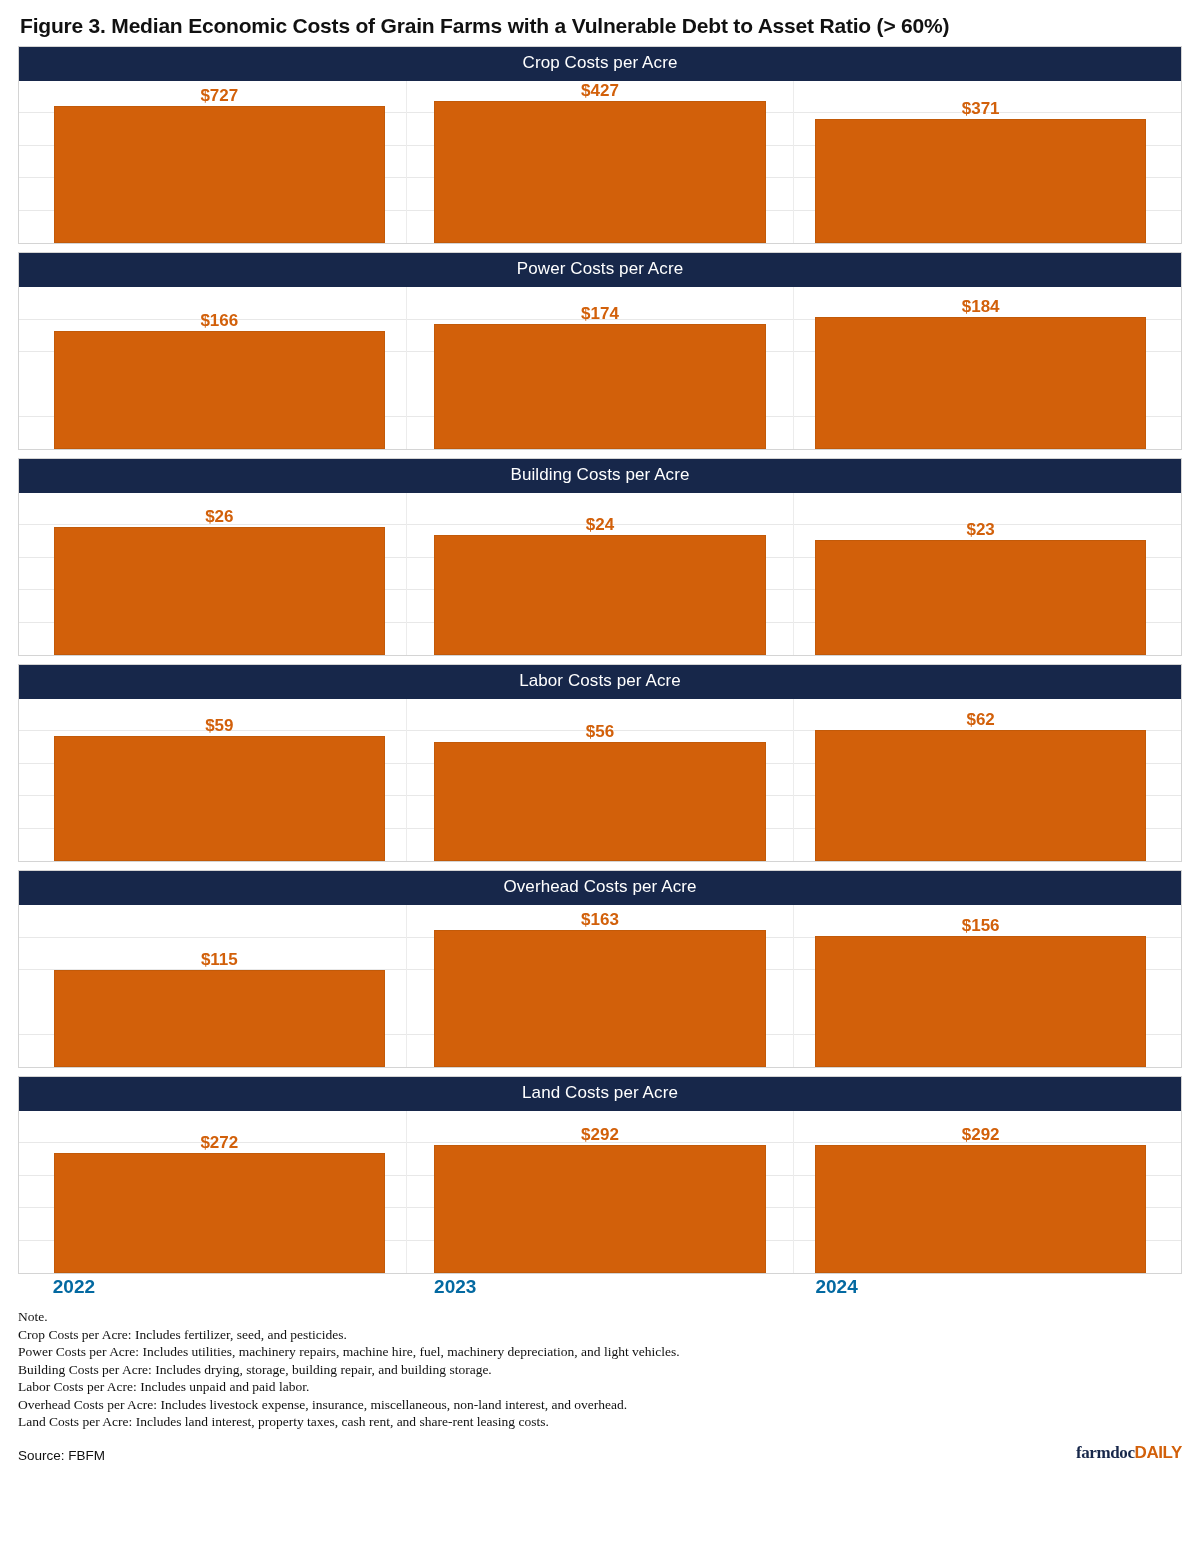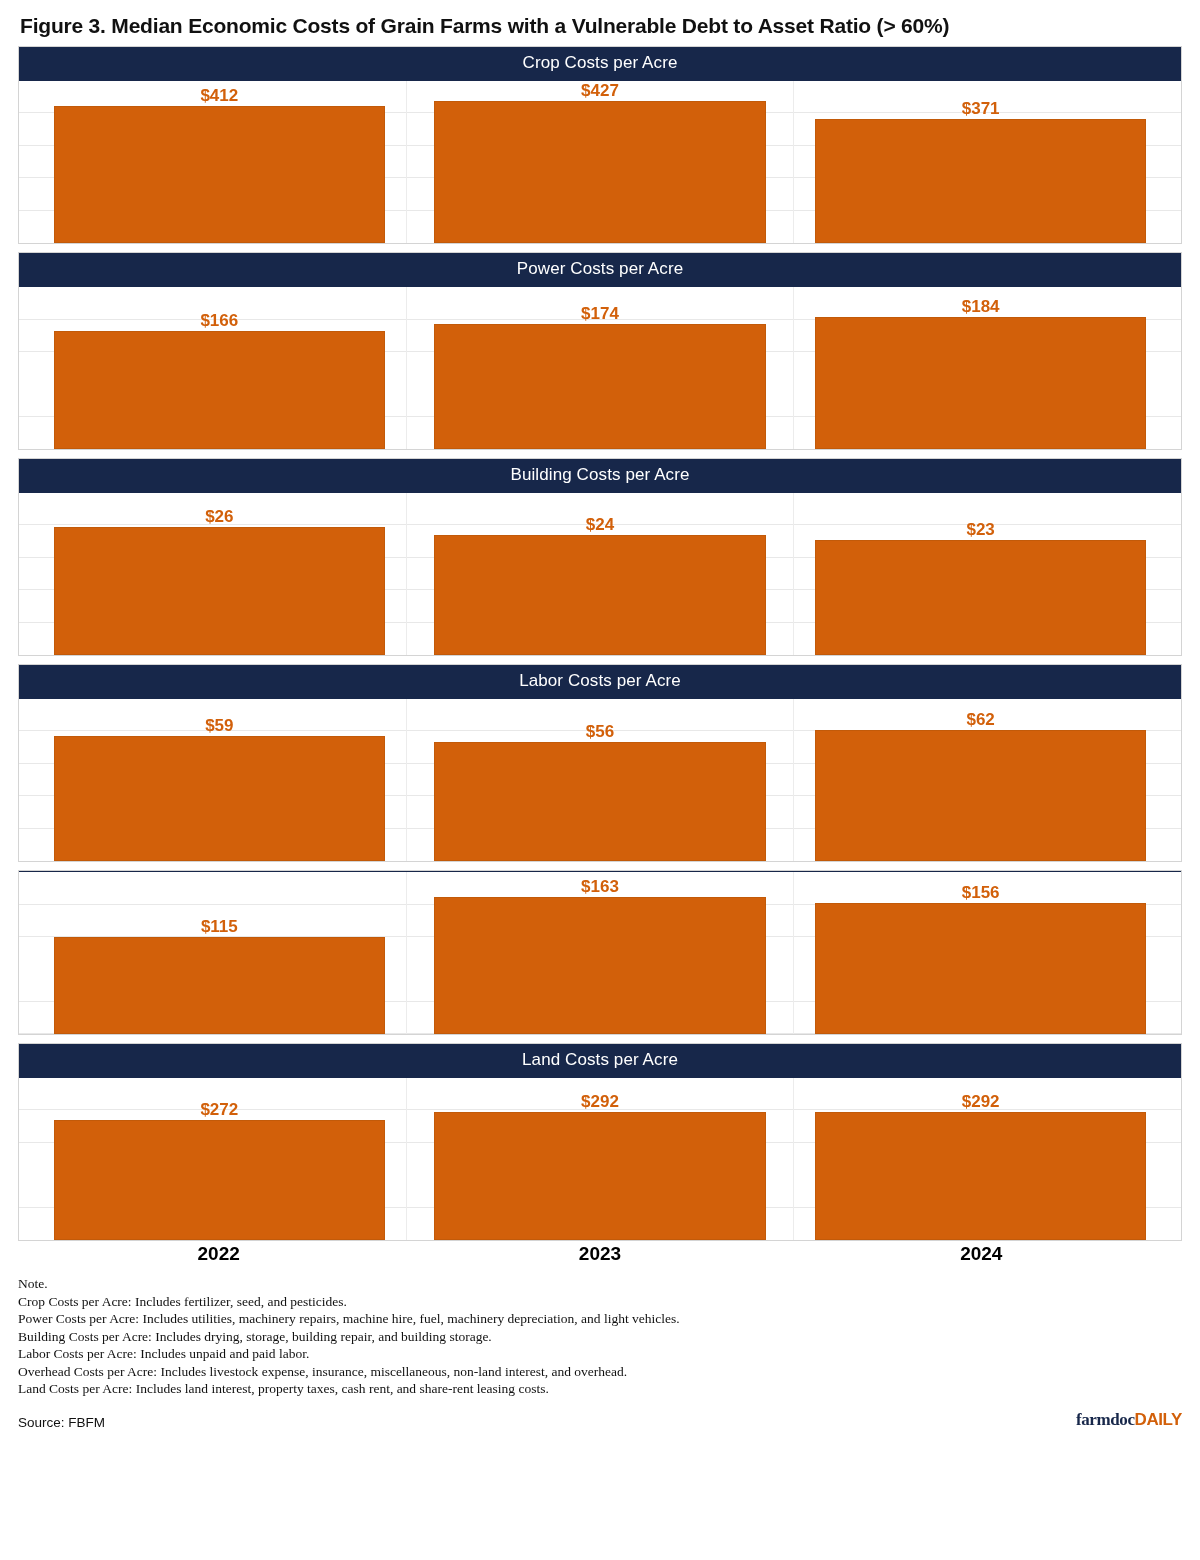--- a/index.html
+++ b/index.html
@@ -104,24 +104,24 @@
   }
   .axis {
     display: flex;
     justify-content: space-around;
     padding: 0 10px;
     box-sizing: border-box;
     margin-top: 2px;
   }
   .axis .tick {
     width: 29%;
-    text-align: center;
+    text-align: left;
     font-size: 19px;
     font-weight: bold;
-    color: #000000;
+    color: #0369a1;
   }
   .notes {
     margin-top: 10px;
     font-size: 13.5px;
     line-height: 17.5px;
     color: #111111;
     font-family: Liberation Serif, serif;
   }
   .notes .note-line { white-space: nowrap; }
   .footer {
@@ -151,21 +151,21 @@
 
   <div class="panels">
 
     <div class="panel">
       <div class="panel-title">Crop Costs per Acre</div>
       <div class="plot">
         <div class="vgrid" style="left:33.3%"></div>
         <div class="vgrid" style="left:66.6%"></div>
         <div class="bars">
           <div class="barwrap">
-            <div class="bar-label">$412</div>
+            <div class="bar-label">$727</div>
             <div class="bar" style="height:137px"></div>
           </div>
           <div class="barwrap">
             <div class="bar-label">$427</div>
             <div class="bar" style="height:142px"></div>
           </div>
           <div class="barwrap">
             <div class="bar-label">$371</div>
             <div class="bar" style="height:124px"></div>
           </div>
@@ -233,20 +233,21 @@
           </div>
           <div class="barwrap">
             <div class="bar-label">$62</div>
             <div class="bar" style="height:131px"></div>
           </div>
         </div>
       </div>
     </div>
 
     <div class="panel">
+      <div class="panel-title">Overhead Costs per Acre</div>
       <div class="plot">
         <div class="vgrid" style="left:33.3%"></div>
         <div class="vgrid" style="left:66.6%"></div>
         <div class="bars">
           <div class="barwrap">
             <div class="bar-label">$115</div>
             <div class="bar" style="height:97px"></div>
           </div>
           <div class="barwrap">
             <div class="bar-label">$163</div>

